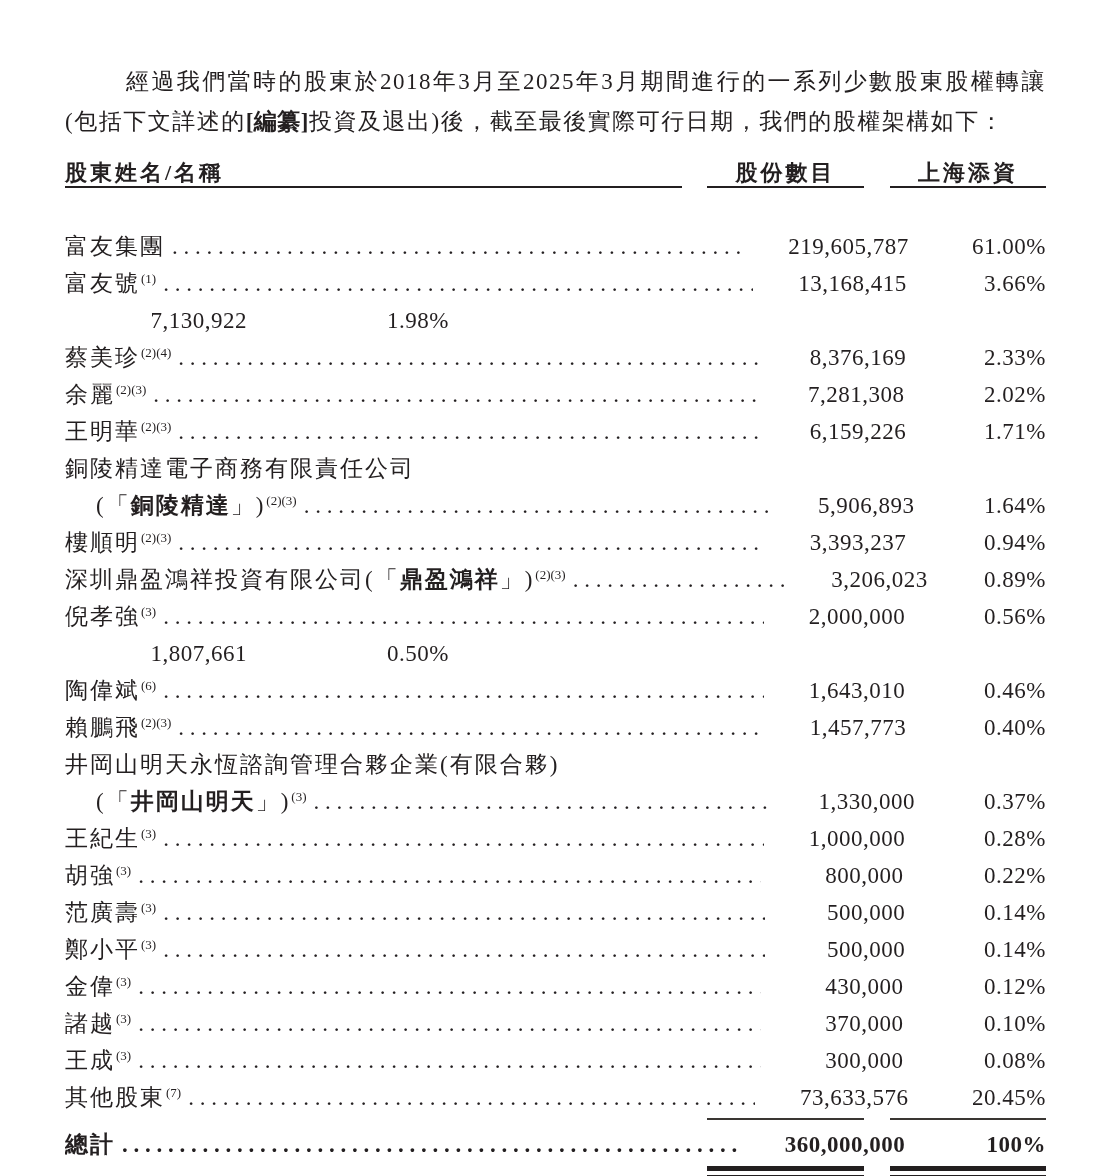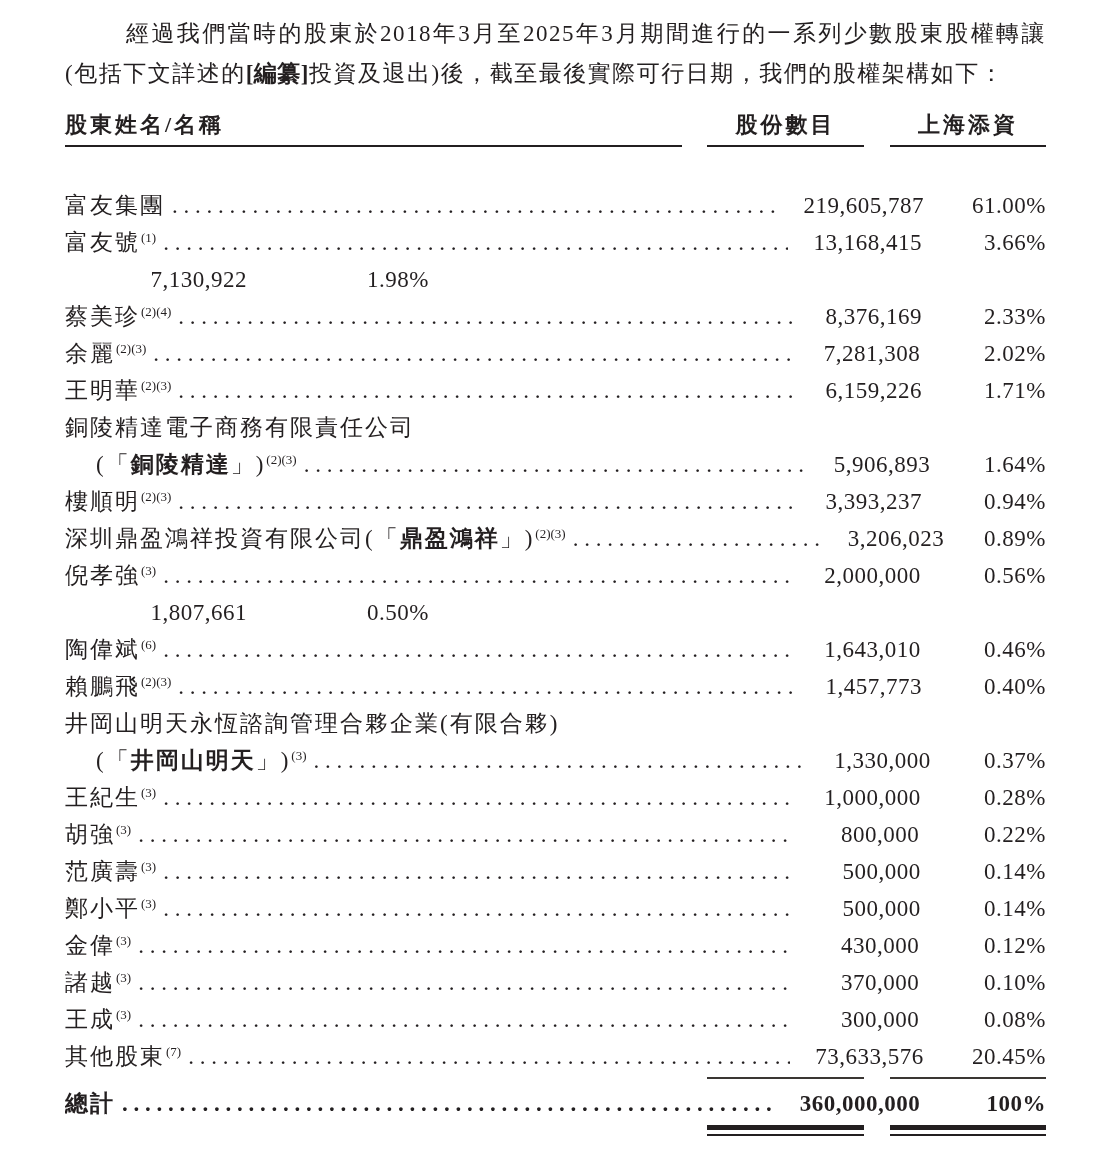--- a/index.html
+++ b/index.html
@@ -3,48 +3,47 @@
 <meta charset="utf-8">
 <style>
   html, body { margin: 0; padding: 0; }
   body {
     width: 1112px; height: 1176px;
     background: #ffffff;
     color: #231f20;
     font-family: "Liberation Serif", "DejaVu Serif", serif;
     overflow: hidden;
   }
-  .page { padding: 14px 66px 0 65px; box-sizing: border-box; width: 1112px; }
+  .page { padding: 14px 66px 0 65px; box-sizing: border-box; width: 1112px; margin-top: 48px; }
 
   
   .intro {
     margin: 0;
     font-size: 23px;
     line-height: 40px;
     text-align: justify;
     text-indent: 61px;
     letter-spacing: 1.5px;
   }
   .intro b { font-weight: bold; letter-spacing: 0.5px; }
 
   
   .thead { display: flex; margin-top: 18px; font-weight: bold; font-size: 22px; }
   .th {
     line-height: 26px;
-    padding-bottom: 7px;
     border-bottom: 2px solid #231f20;
     letter-spacing: 3px;
   }
   .th-name { flex: 1 1 auto; text-align: left; }
   .th-shares { width: 157px; margin-left: 25px; text-align: center; }
   .th-pct { width: 156px; margin-left: 26px; text-align: center; }
 
   
   .tbody { margin-top: 40px; font-size: 23px; }
-  .row { display: flex; }
+  .row { display: flex; gap: 20px; }
   .cell-name {
     flex: 1 1 auto;
     display: flex;
     overflow: hidden;
     line-height: 37px;
     letter-spacing: 2px;
     min-width: 0;
   }
   .name-text { white-space: nowrap; flex: 0 0 auto; }
   .row.indent .name-text { padding-left: 31px; }

